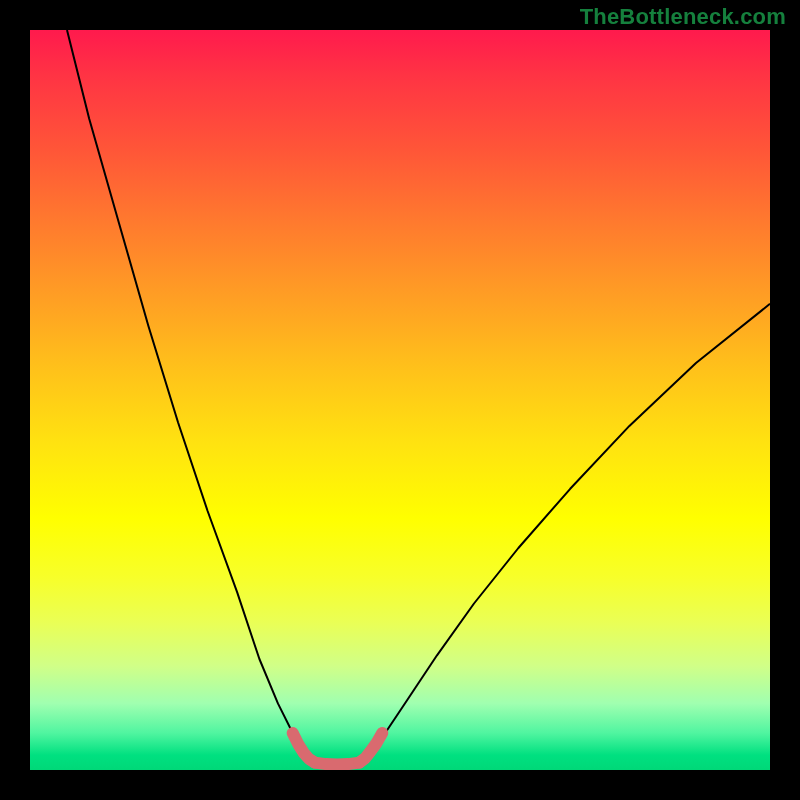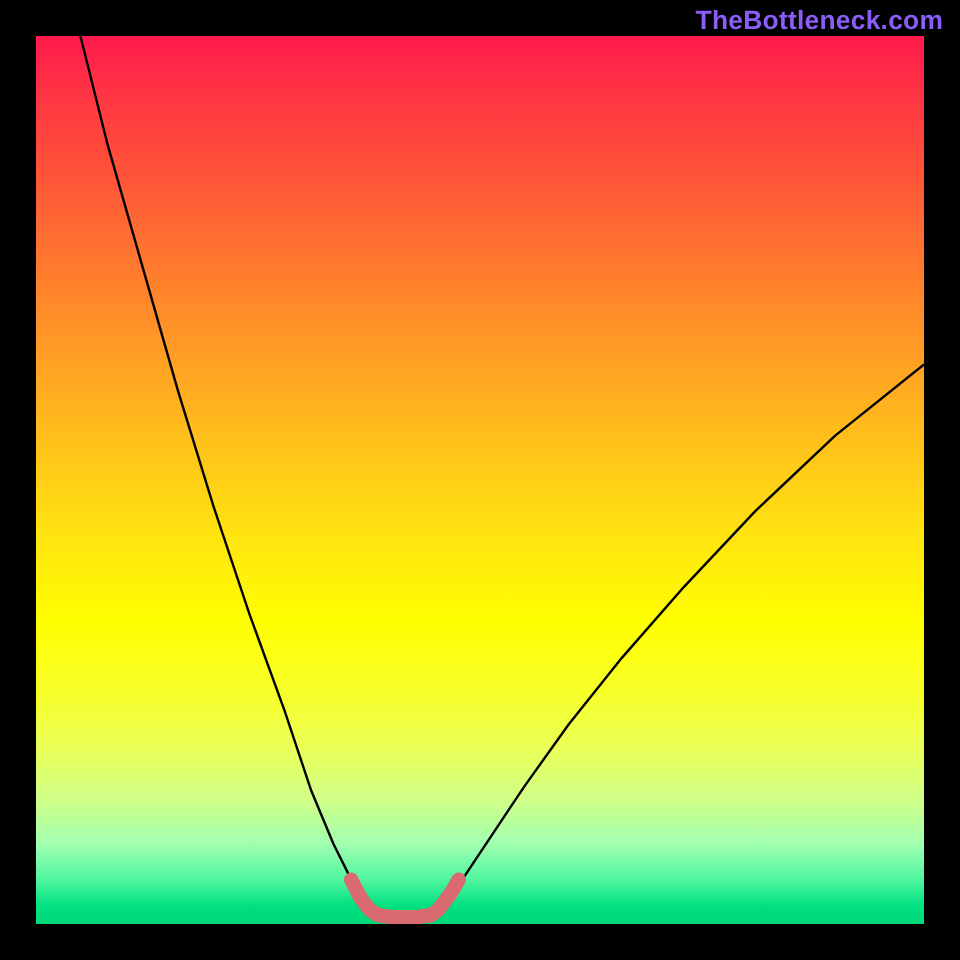--- a/index.html
+++ b/index.html
@@ -43,21 +43,21 @@
     );
     overflow: hidden;
   }
   .watermark {
     position: absolute;
     top: 4px;
     right: 14px;
     font-family: Arial, Helvetica, sans-serif;
     font-size: 22px;
     font-weight: 600;
-    color: #8b5cf6;
+    color: #15803d;
     letter-spacing: 0.2px;
   }
   svg.curves {
     position: absolute;
     left: 0;
     top: 0;
     width: 740px;
     height: 740px;
   }
 </style>

